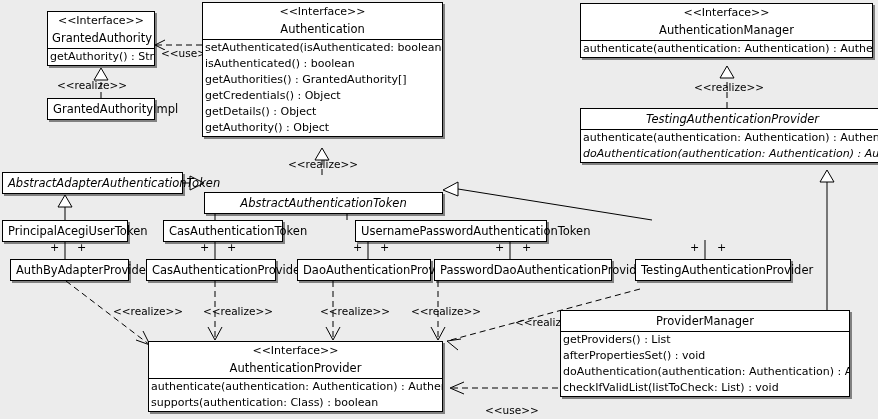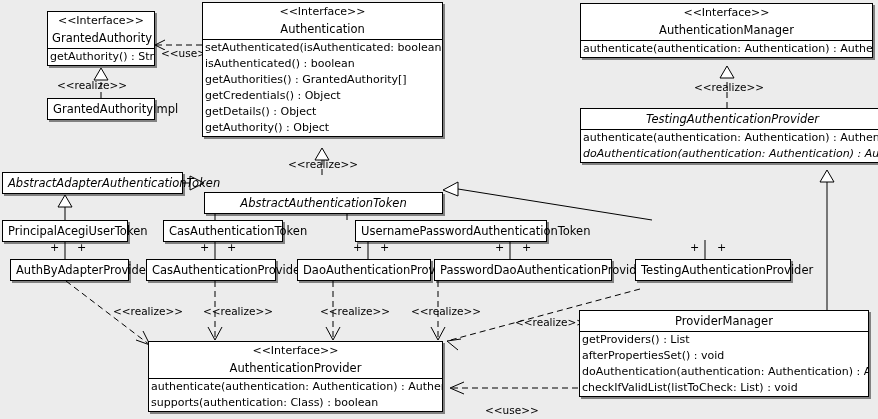--- a/index.html
+++ b/index.html
@@ -341,21 +341,21 @@
     <div class="uml-head">
       <span class="stereo">&lt;&lt;Interface&gt;&gt;</span>
       <span class="cname">AuthenticationProvider</span>
     </div>
     <div class="uml-members">
       <div class="member">authenticate(authentication: Authentication) : Authentication</div>
       <div class="member">supports(authentication: Class) : boolean</div>
     </div>
   </div>
 
-  <div class="uml-box" style="left:579px; top:310px; width:290px;">
+  <div class="uml-box" style="left:560px; top:310px; width:290px;">
     <div class="uml-head compact">
       <span class="cname">ProviderManager</span>
     </div>
     <div class="uml-members">
       <div class="member">getProviders() : List</div>
       <div class="member">afterPropertiesSet() : void</div>
       <div class="member">doAuthentication(authentication: Authentication) : Authentication</div>
       <div class="member">checkIfValidList(listToCheck: List) : void</div>
     </div>
   </div>

